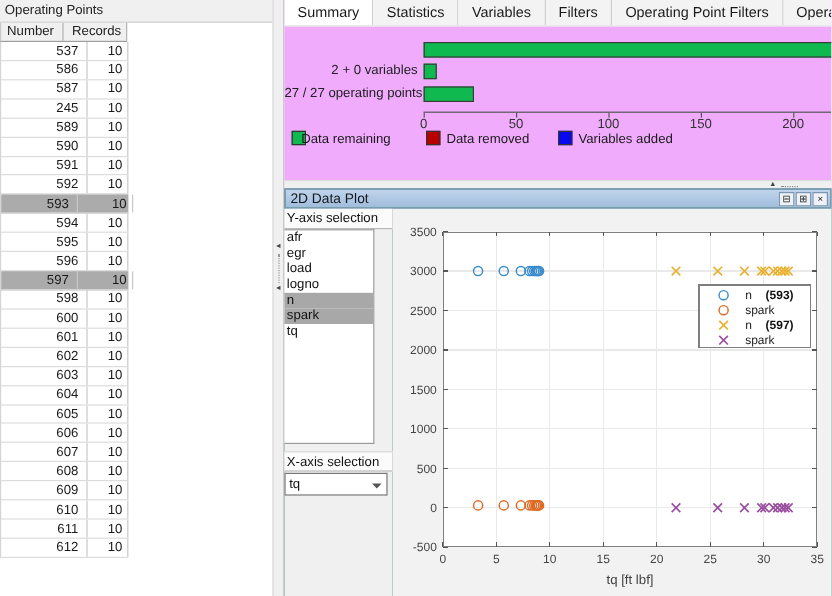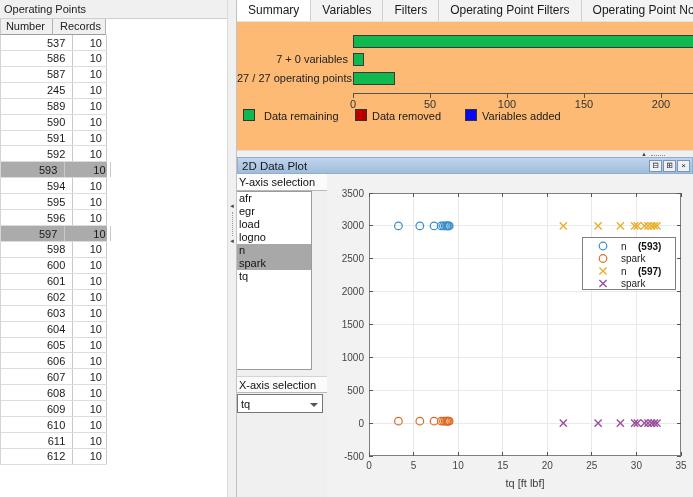--- a/index.html
+++ b/index.html
@@ -25,21 +25,21 @@
 
 
 #v-splitter { position:absolute; left:227px; top:0; width:10px; height:497px; background:#f0f0f0;
               border-left:1px solid #dadada; border-right:1px solid #c2c2c2; }
 .spl-arrow { position:absolute; left:1px; font-size:6px; line-height:6px; color:#444; cursor:pointer; }
 .spl-arrow.a1 { top:203px; }
 .spl-arrow.a2 { top:238px; }
 .spl-dots { position:absolute; top:212px; left:4px; height:24px; width:1px; border-left:1px dotted #999; }
 
 
-#right-top { position:absolute; left:237px; top:0; width:456px; height:172px; background:#fdba74; overflow:hidden; }
+#right-top { position:absolute; left:237px; top:0; width:456px; height:172px; background:#f0abfc; overflow:hidden; }
 #tabbar { position:absolute; top:0; left:0; right:0; height:22px; display:flex; background:#fff;
           border-bottom:1px solid #e4e4e4; white-space:nowrap; overflow:hidden; }
 .tab { padding:0 11px; line-height:21px; font-size:12px; color:#1a1a1a; background:#f3f3f3;
        border-right:1px solid #cfcfcf; cursor:pointer; }
 .tab.active { background:#fff; }
 #summary-chart { position:absolute; top:22px; left:0; width:456px; height:128px; overflow:hidden; }
 .sbar-label { position:absolute; left:0; width:111px; height:13px; line-height:13px;
               text-align:right; color:#222; white-space:nowrap; }
 .sbar { position:absolute; left:116px; height:13px; background:#0fb94f; border:1px solid #3a3a3a; }
 .saxis { position:absolute; top:71px; left:116px; right:0; height:0; border-top:1px solid #555; }
@@ -203,44 +203,45 @@
 
   <div id="v-splitter">
     <span class="spl-arrow a1">◄</span>
     <span class="spl-dots"></span>
     <span class="spl-arrow a2">◄</span>
   </div>
 
   <section id="right-top">
     <div id="tabbar">
         <div class="tab active">Summary</div>
+        <div class="tab">Statistics</div>
         <div class="tab">Variables</div>
         <div class="tab">Filters</div>
         <div class="tab">Operating Point Filters</div>
         <div class="tab">Operating Point Notes</div>
       </div>
     <div id="summary-chart">
         <div class="sbar" style="top: 13px; width: 415.8px; background: rgb(15, 185, 79);"></div>
-        <div class="sbar-label" style="top: 31px;">7 + 0 variables</div>
+        <div class="sbar-label" style="top: 31px;">2 + 0 variables</div>
         <div class="sbar" style="top: 31px; width: 10.78px; background: rgb(15, 185, 79);"></div>
         <div class="sbar-label" style="top: 50px;">27 / 27 operating points</div>
         <div class="sbar" style="top: 50px; width: 41.58px; background: rgb(15, 185, 79);"></div>
         <div class="saxis"></div>
         <div class="stick" style="left: 116px;"></div>
         <div class="stick-label" style="left: 116px;">0</div>
         <div class="stick" style="left: 193px;"></div>
         <div class="stick-label" style="left: 193px;">50</div>
         <div class="stick" style="left: 270px;"></div>
         <div class="stick-label" style="left: 270px;">100</div>
         <div class="stick" style="left: 347px;"></div>
         <div class="stick-label" style="left: 347px;">150</div>
         <div class="stick" style="left: 424px;"></div>
         <div class="stick-label" style="left: 424px;">200</div>
         <div class="sleg-swatch" style="left: 6px; background: rgb(15, 185, 79);"></div>
-        <div class="sleg-label" style="left: 27px;">Data remaining</div>
+        <div class="sleg-label" style="left: 14px;">Data remaining</div>
         <div class="sleg-swatch" style="left: 118px; background: rgb(184, 0, 0);"></div>
         <div class="sleg-label" style="left: 135px;">Data removed</div>
         <div class="sleg-swatch" style="left: 228px; background: rgb(8, 8, 240);"></div>
         <div class="sleg-label" style="left: 245px;">Variables added</div>
       </div>
   </section>
 
   <div id="h-splitter">
     <span class="spl-arrow-up">▲</span>
     <span class="spl-dots-h"></span>

